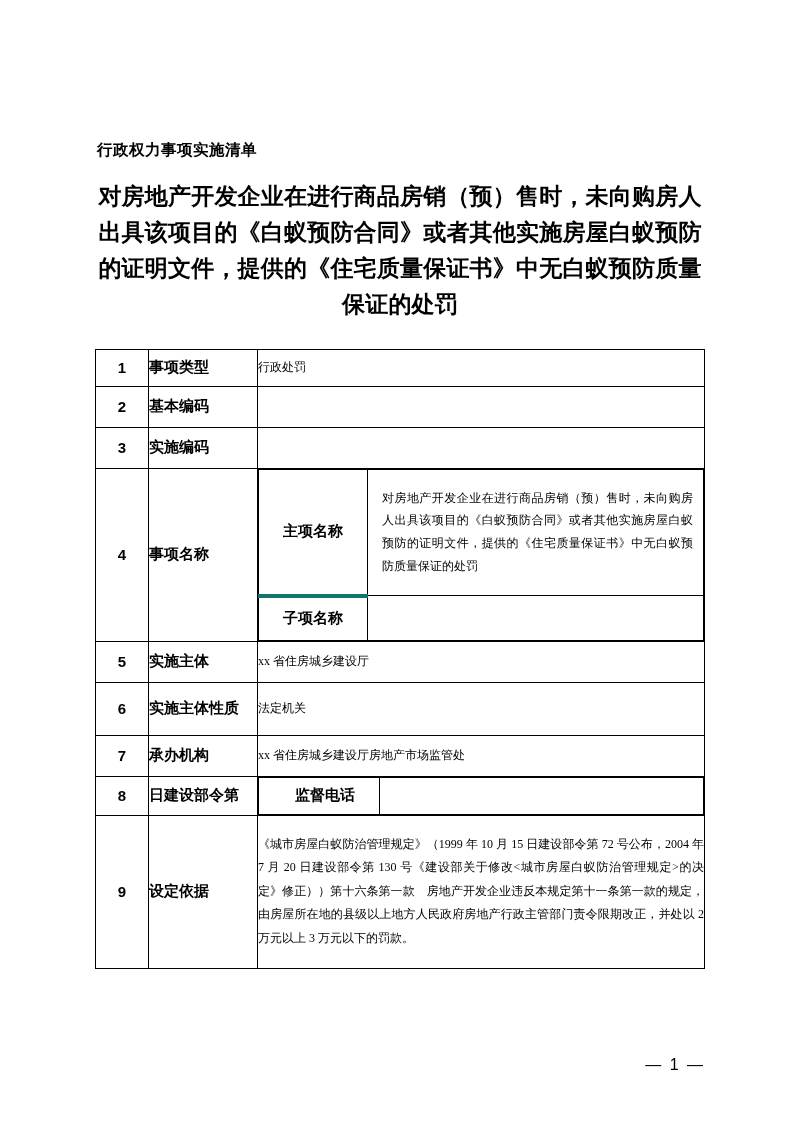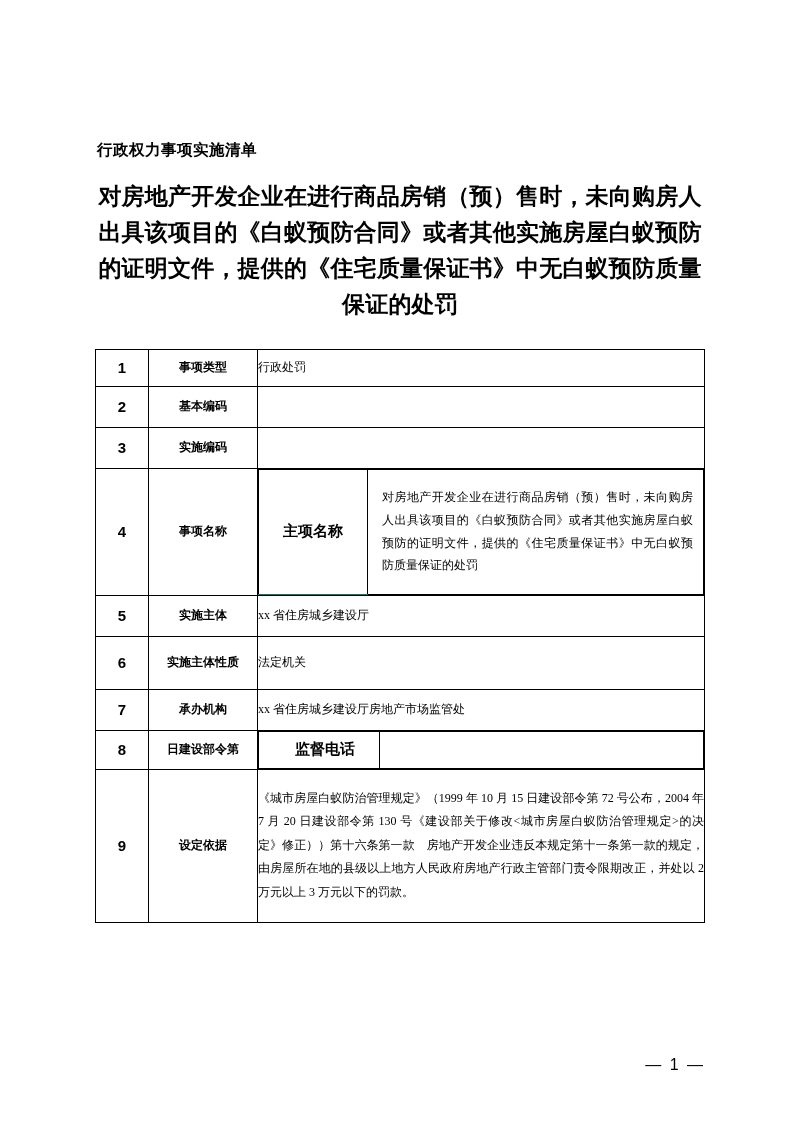--- a/index.html
+++ b/index.html
@@ -50,23 +50,23 @@
   }
   .c-num {
     width: 52px;
     text-align: center;
     font-family: "Liberation Sans", sans-serif;
     font-size: 15px;
     font-weight: bold;
   }
   .c-label {
     width: 108px;
-    text-align: center;
+    text-align: left;
     font-family: Liberation Sans, sans-serif;
-    font-size: 12px;
+    font-size: 15px;
     font-weight: bold;
     line-height: 1.35;
     padding: 7px 2px;
   }
   .c-sublabel {
     width: 108px;
     text-align: center;
     font-family: "Liberation Sans", sans-serif;
     font-size: 15px;
     font-weight: bold;
@@ -128,22 +128,26 @@
         <td class="c-value"></td>
       </tr>
 
       <tr>
         <td class="c-num">4</td>
         <td class="c-label">事项名称</td>
         <td style="padding:0;">
           <table class="nested">
             <tbody>
               <tr>
-                <td class="c-sublabel" style="border-right:1px solid #000;border-bottom:1px solid #0f766e;height:124px;margin-top:45px;">主项名称</td>
+                <td class="c-sublabel" style="border-right:1px solid #000;border-bottom:4px solid #0f766e;height:124px;margin-top:45px;">主项名称</td>
                 <td class="c-value small-pad" style="border-bottom:1px solid #000;">对房地产开发企业在进行商品房销（预）售时，未向购房人出具该项目的《白蚁预防合同》或者其他实施房屋白蚁预防的证明文件，提供的《住宅质量保证书》中无白蚁预防质量保证的处罚</td>
+              </tr>
+              <tr>
+                <td class="c-sublabel" style="border-right:1px solid #000;height:42px;">子项名称</td>
+                <td class="c-value"></td>
               </tr>
             </tbody>
           </table>
         </td>
       </tr>
 
       <tr class="row-h40">
         <td class="c-num">5</td>
         <td class="c-label">实施主体</td>
         <td class="c-value">xx 省住房城乡建设厅</td>

